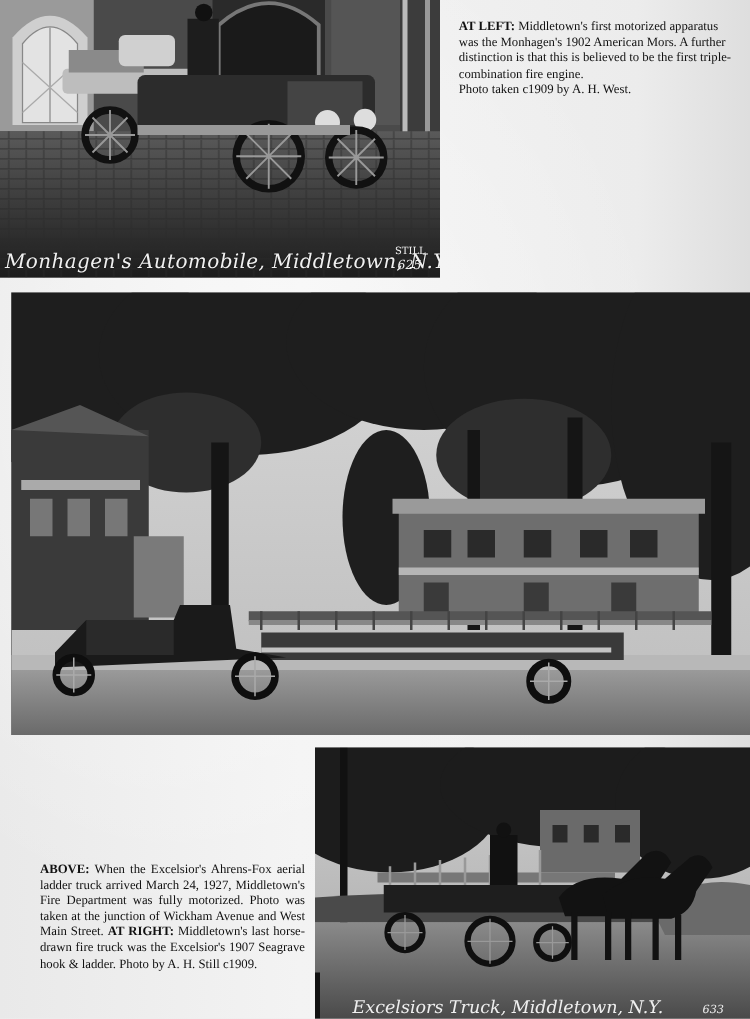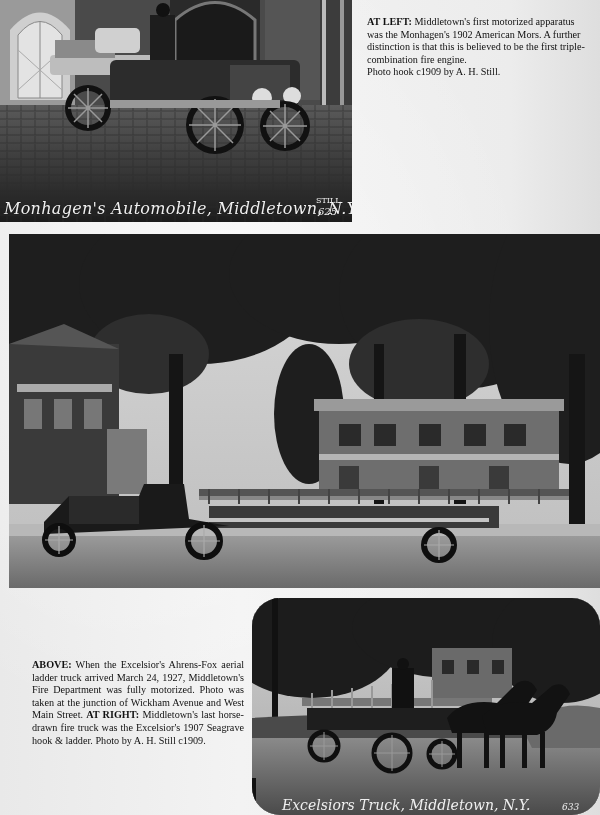--- a/index.html
+++ b/index.html
@@ -11,32 +11,32 @@
     .page-bg {
       position: absolute; inset: 0;
       background:
         radial-gradient(ellipse at 30% 40%, rgba(255,255,255,0.6), rgba(255,255,255,0) 60%),
         linear-gradient(90deg, #e9e9e9, #f3f3f3 40%, #ececec 85%, #dedede);
     }
     .photo { position: absolute; overflow: hidden; background: #222; }
     .photo svg { display: block; width: 100%; height: 100%; }
     #photo-top { left: 0; top: 0; width: 352px; height: 222px; }
     #photo-mid { left: 9px; top: 234px; width: 591px; height: 354px; }
-    #photo-bot { left: 252px; top: 598px; width: 348px; height: 217px; border-radius: 28px; }
+    #photo-bot { left: 252px; top: 598px; width: 348px; height: 217px; }
     .handwriting {
       position: absolute; color: #f4f4f4; font-style: italic;
       font-family: "DejaVu Serif", serif; white-space: nowrap;
       letter-spacing: 0.3px; text-shadow: 0 0 1px #000;
     }
     .caption {
       position: absolute; font-size: 10.2px; line-height: 12.6px; color: #111;
     }
     .caption b { font-weight: bold; margin-top: 12px; }
     #caption-top { left: 367px; top: 16px; width: 225px; }
-    #caption-bottom { left: 32px; top: 659px; width: 212px; text-align: justify; }
+    #caption-bottom { left: 32px; top: 690px; width: 212px; text-align: justify; }
   </style>
 </head>
 <body>
 
 <div class="page-bg"></div>
 
 <div class="photo" id="photo-top">
   <svg viewBox="0 0 352 222" preserveAspectRatio="none">
     <defs>
       <linearGradient id="cobble" x1="0" y1="0" x2="0" y2="1">
@@ -88,21 +88,21 @@
     </g>
     <rect x="110" y="100" width="170" height="8" fill="#999"></rect>
     <text class="handwriting" x="4" y="214" font-size="16" fill="#f0f0f0" font-style="italic" font-family="DejaVu Serif, serif">Monhagen's Automobile, Middletown, N.Y.</text>
     <text x="316" y="203" font-size="8" fill="#f0f0f0" font-family="DejaVu Serif, serif">STILL</text>
     <text x="318" y="215" font-size="10" fill="#f0f0f0" font-style="italic" font-family="DejaVu Serif, serif">625</text>
   </svg>
 </div>
 
 <div class="caption" id="caption-top">
   <b>AT LEFT:</b><span> Middletown's first motorized apparatus was the Monhagen's 1902 American Mors. A further distinction is that this is believed to be the first triple-combination fire engine.</span><br>
-  <span>Photo hook c1909 by A. H. Still.</span>
+  <span>Photo taken c1909 by A. H. West.</span>
 </div>
 
 <div class="photo" id="photo-mid">
   <svg viewBox="0 0 591 354" preserveAspectRatio="none">
     <defs>
       <linearGradient id="sky" x1="0" y1="0" x2="0" y2="1">
         <stop offset="0" stop-color="#d8d8d8"></stop>
           <stop offset="1" stop-color="#bdbdbd"></stop>
       </linearGradient>
       <linearGradient id="road" x1="0" y1="0" x2="0" y2="1">

